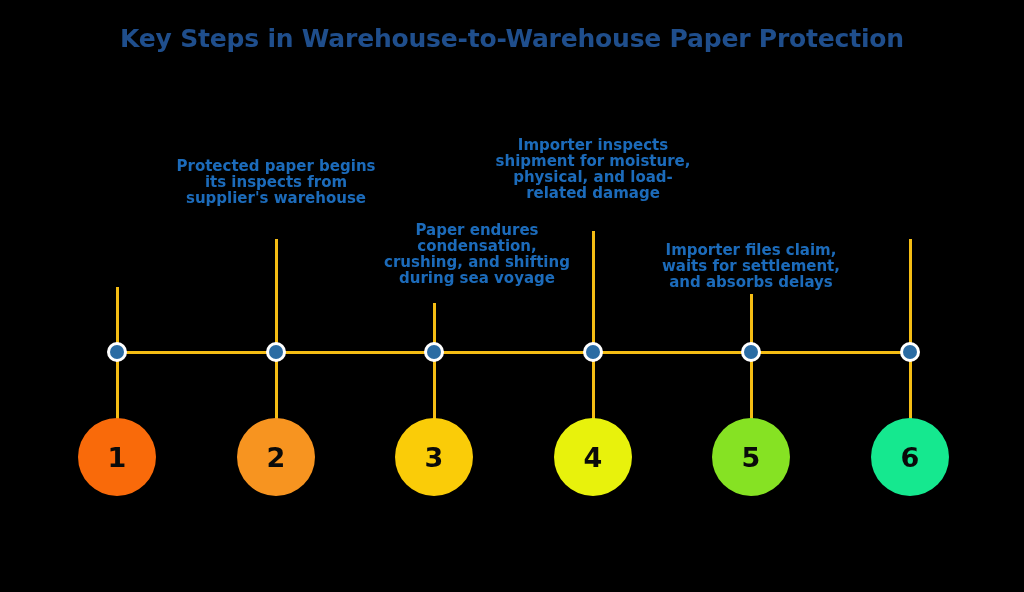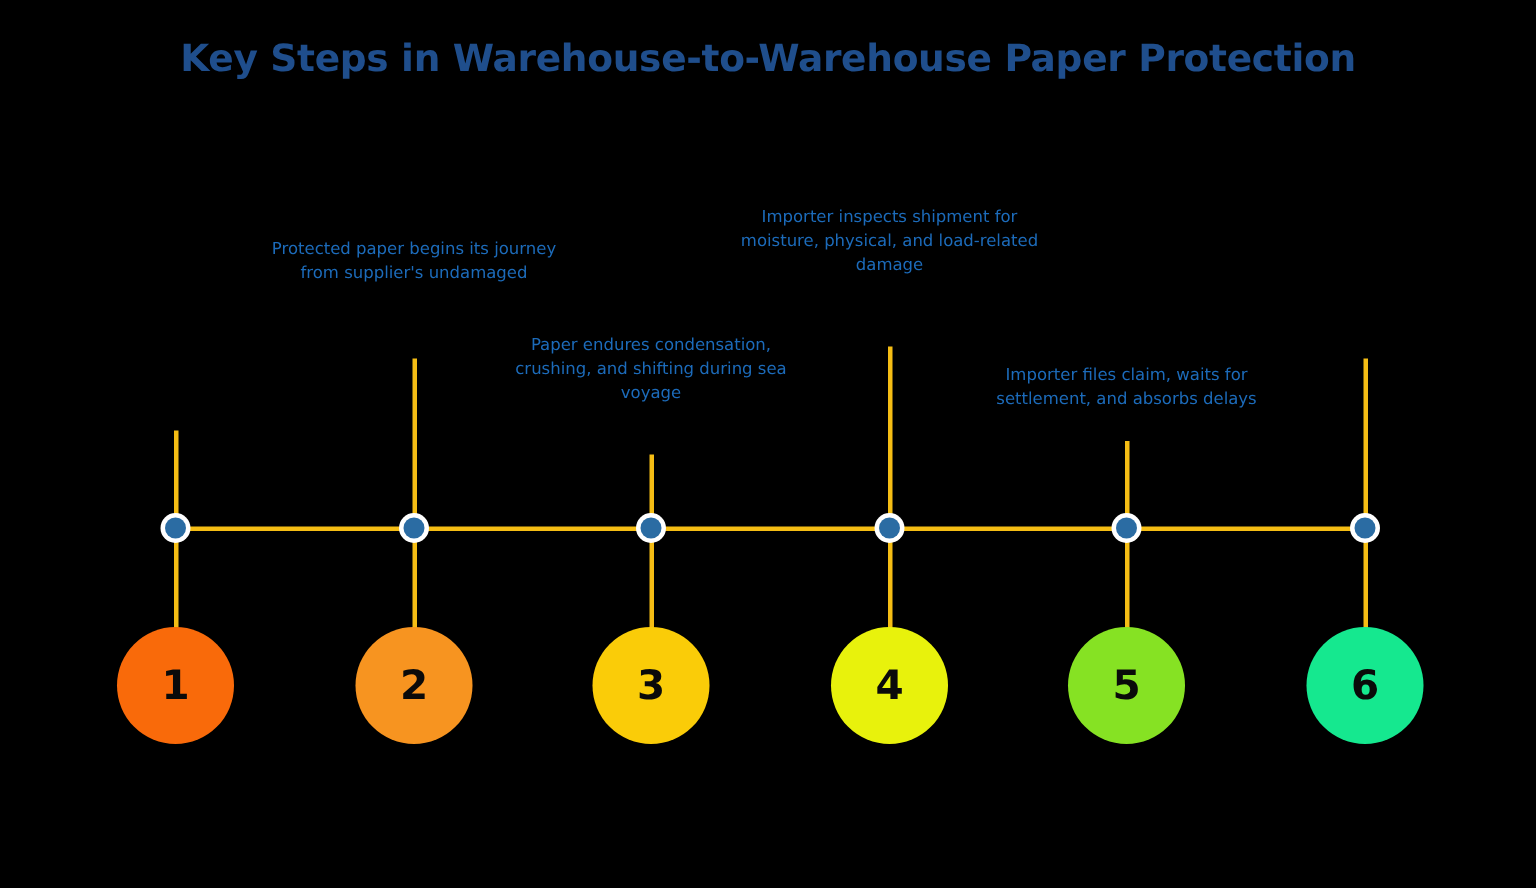--- a/index.html
+++ b/index.html
@@ -69,23 +69,23 @@
     background: #2B6CA3;
     box-shadow: 0 0 0 3px #ffffff;
   }
 
   
   .caption {
     position: absolute;
     left: 0;
     width: 200px;
     text-align: center;
-    font-size: 11px;
+    font-size: 15px;
     line-height: 16px;
-    font-weight: 400;
+    font-weight: 700;
     color: #1C6BBA;
   }
 
   
   .circle {
     position: absolute;
     left: 100px;
     width: 78px;
     height: 78px;
     margin-left: -39px;
@@ -108,27 +108,27 @@
   <div id="axis-line" style="left: 117px; width: 793px; background: rgb(245, 189, 20);"></div>
 
   <div id="steps-layer">
       <div class="step" style="left: 117px;">
         <div class="stem" style="top: 287px; height: 138px; background: rgb(245, 189, 20);"></div>
         <div class="node" style="top: 352px; background: rgb(43, 108, 163); box-shadow: rgb(255, 255, 255) 0px 0px 0px 3px;"></div>
         <div class="circle" style="top: 418px; background: rgb(249, 106, 10); color: rgb(10, 10, 10);">1</div>
       </div>
       <div class="step" style="left: 276px;">
         <div class="stem" style="top: 239px; height: 186px; background: rgb(245, 189, 20);"></div>
-        <div class="caption" style="top: 158px; color: rgb(28, 107, 186);">Protected paper begins its journey from supplier's undamaged</div>
+        <div class="caption" style="top: 158px; color: rgb(28, 107, 186);">Protected paper begins its inspects from supplier's warehouse</div>
         <div class="node" style="top: 352px; background: rgb(43, 108, 163); box-shadow: rgb(255, 255, 255) 0px 0px 0px 3px;"></div>
         <div class="circle" style="top: 418px; background: rgb(247, 148, 32); color: rgb(10, 10, 10);">2</div>
       </div>
       <div class="step" style="left: 434px;">
         <div class="stem" style="top: 303px; height: 122px; background: rgb(245, 189, 20);"></div>
-        <div class="caption" style="top: 222px; color: rgb(28, 107, 186);">Paper endures condensation, crushing, and shifting during sea voyage</div>
+        <div class="caption" style="top: 222px; color: rgb(28, 107, 186); margin-left: 43px;">Paper endures condensation, crushing, and shifting during sea voyage</div>
         <div class="node" style="top: 352px; background: rgb(43, 108, 163); box-shadow: rgb(255, 255, 255) 0px 0px 0px 3px;"></div>
         <div class="circle" style="top: 418px; background: rgb(250, 204, 8); color: rgb(10, 10, 10);">3</div>
       </div>
       <div class="step" style="left: 593px;">
         <div class="stem" style="top: 231px; height: 194px; background: rgb(245, 189, 20);"></div>
         <div class="caption" style="top: 137px; color: rgb(28, 107, 186);">Importer inspects shipment for moisture, physical, and load-related damage</div>
         <div class="node" style="top: 352px; background: rgb(43, 108, 163); box-shadow: rgb(255, 255, 255) 0px 0px 0px 3px;"></div>
         <div class="circle" style="top: 418px; background: rgb(232, 242, 12); color: rgb(10, 10, 10);">4</div>
       </div>
       <div class="step" style="left: 751px;">

